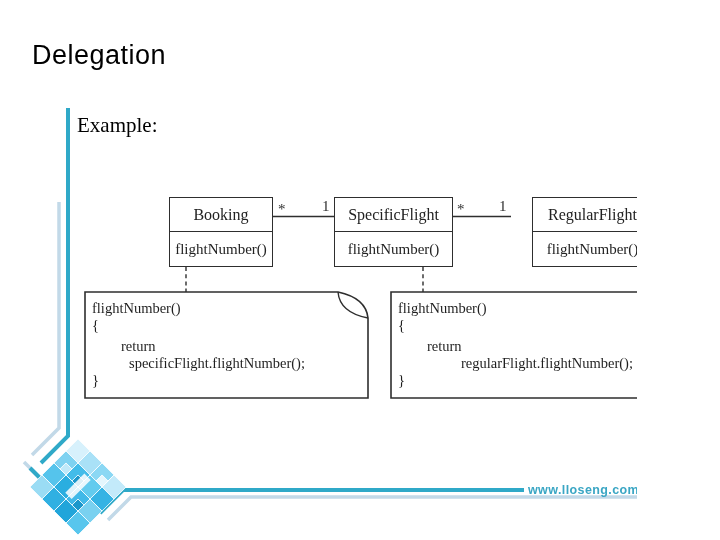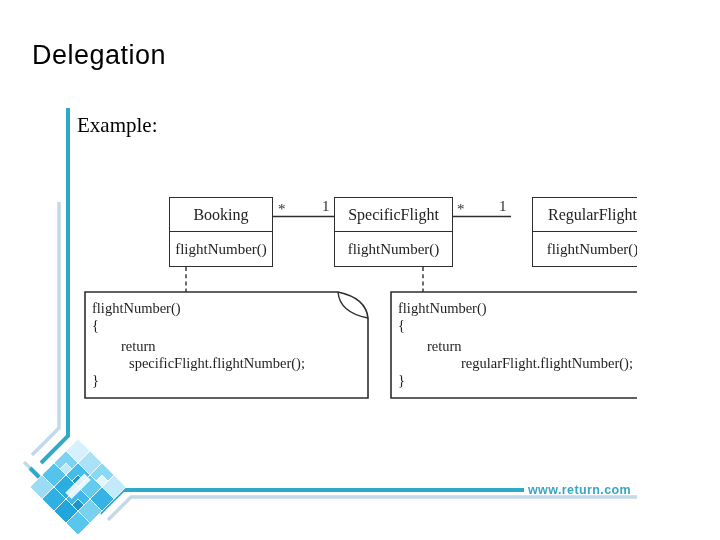--- a/index.html
+++ b/index.html
@@ -121,16 +121,16 @@
   <div class="note-line" style="left:121px;top:339px;">return</div>
   <div class="note-line" style="left:129px;top:356px;">specificFlight.flightNumber();</div>
   <div class="note-line" style="left:92px;top:373px;">}</div>
 
   <div class="note-line" style="left:398px;top:301px;">flightNumber()</div>
   <div class="note-line" style="left:398px;top:318px;">{</div>
   <div class="note-line" style="left:427px;top:339px;">return</div>
   <div class="note-line" style="left:435px;top:356px;margin-left:26px;">regularFlight.flightNumber();</div>
   <div class="note-line" style="left:398px;top:373px;">}</div>
 
-  <div class="abs footer-url">www.return.com</div>
+  <div class="abs footer-url">www.lloseng.com</div>
   <div class="abs page-number">30</div>
 
 </div>
 
 </body></html>

